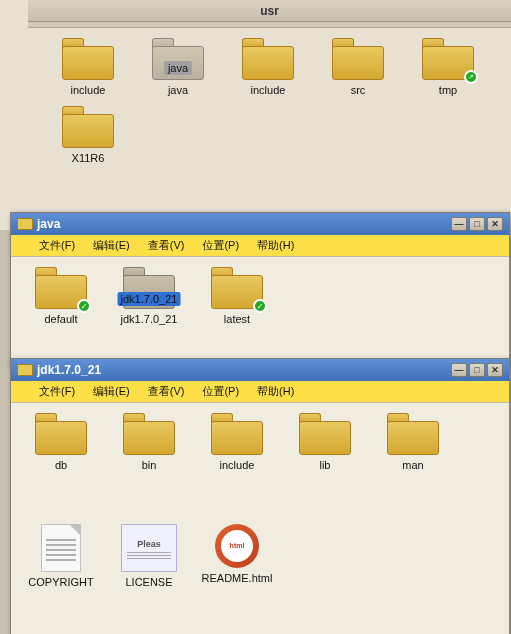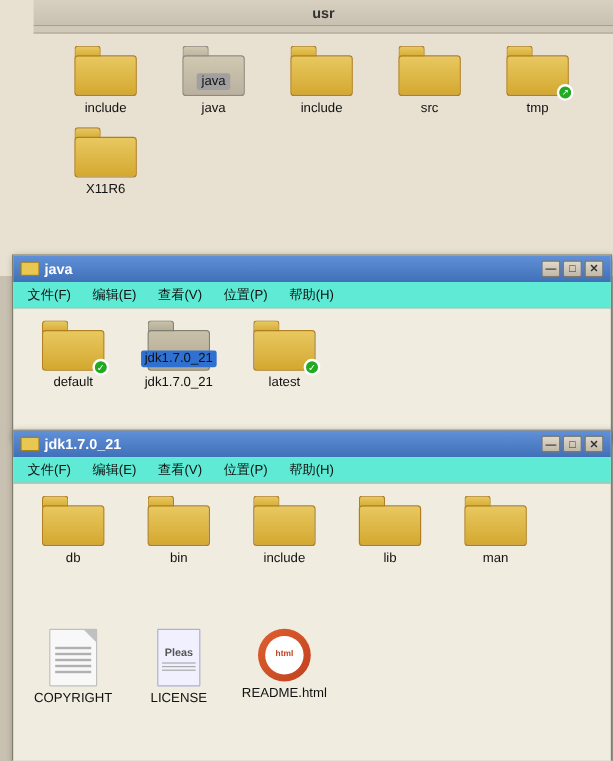--- a/index.html
+++ b/index.html
@@ -188,26 +188,26 @@
       border: 1px solid #807868;
       border-radius: 2px;
       display: flex;
       align-items: center;
       justify-content: center;
       font-size: 9px;
       color: #333;
       cursor: pointer;
     }
     .window-menubar {
-      background: #5eead4;
+      background: #fde047;
       border-bottom: 1px solid #c0b8a8;
       height: 22px;
       display: flex;
       align-items: center;
-      padding: 0 4px;
+      padding: 0 20px;
       gap: 2px;
     }
     .menu-item {
       padding: 2px 8px;
       font-size: 11px;
       color: #111;
       cursor: pointer;
       border-radius: 2px;
     }
     .window-content {
@@ -277,21 +277,21 @@
     }
     .file-icon .lines div {
       height: 2px;
       background: #b0b0b0;
       margin-bottom: 3px;
     }
 
     
     .license-icon {
       position: relative;
-      width: 36px;
+      width: 56px;
       height: 48px;
       background: #f0f0ff;
       border: 1px solid #b0b0d0;
       border-radius: 1px;
       display: flex;
       align-items: center;
       justify-content: center;
       font-size: 8px;
       color: #333;
       font-weight: bold;

